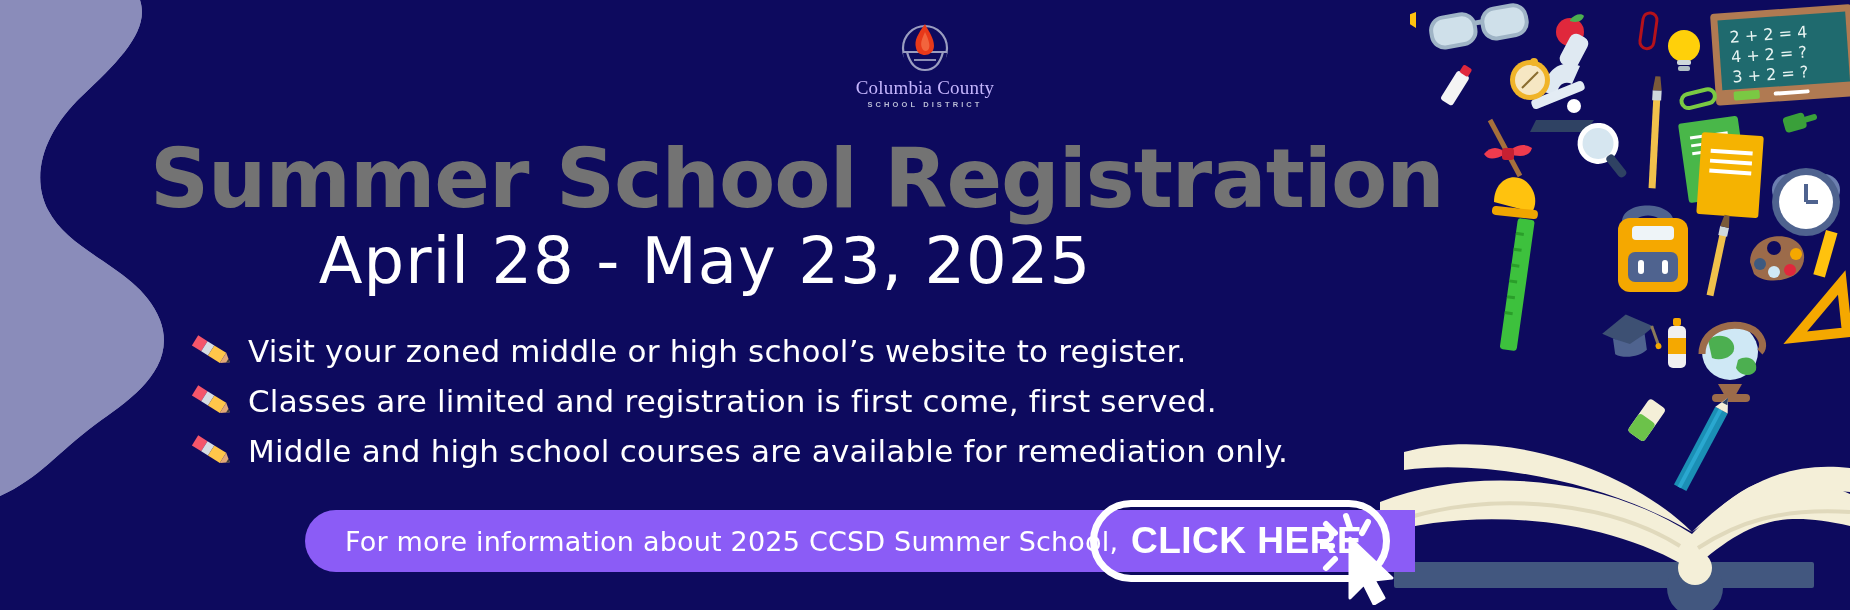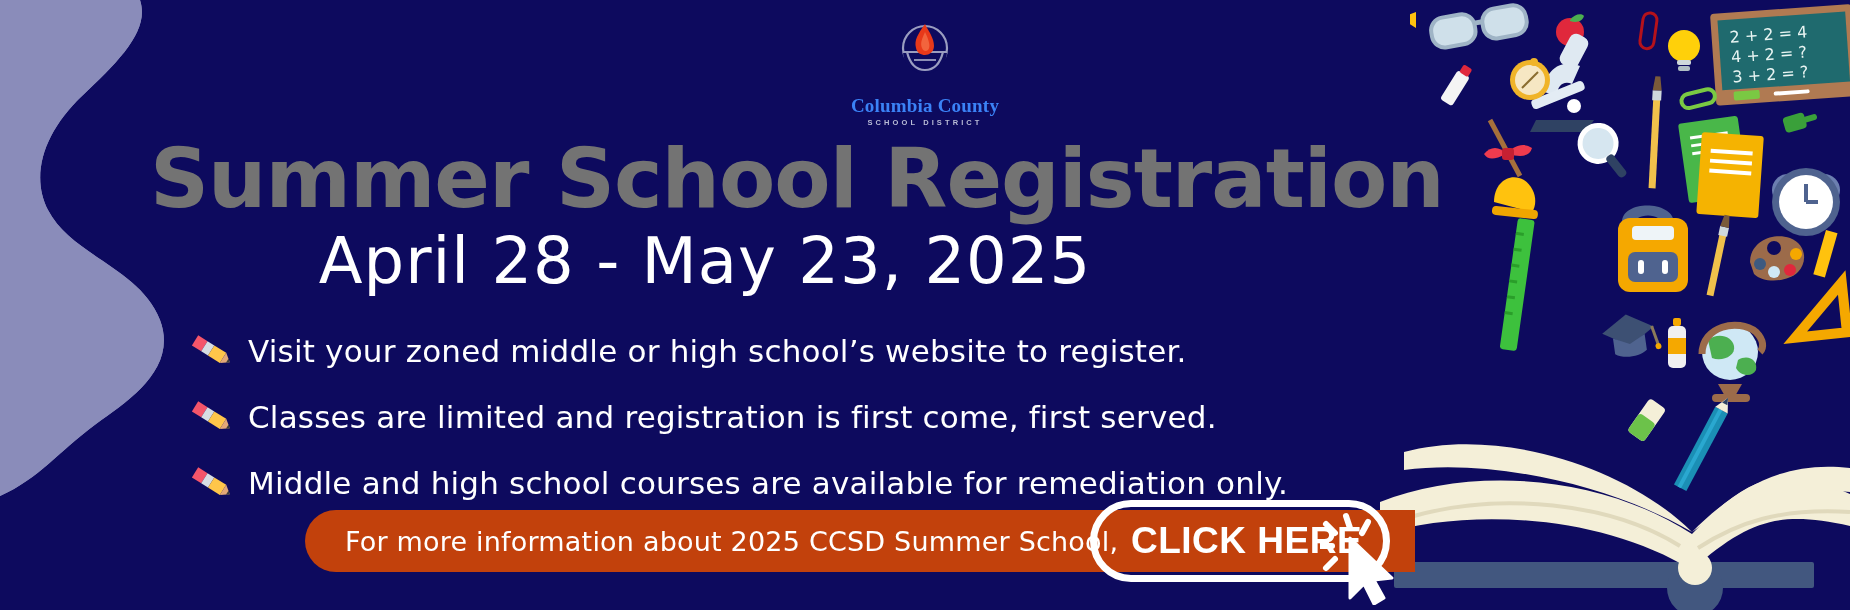--- a/index.html
+++ b/index.html
@@ -19,24 +19,24 @@
   .supplies{position:absolute;right:0;top:0;width:440px;height:610px;pointer-events:none;}
   .book{position:absolute;right:0;bottom:0;width:470px;height:180px;pointer-events:none;}
 
   
   .logo-wrap{
     position:absolute;left:0;right:0;top:22px;margin:0 auto;
     width:200px;text-align:center;
   }
   .logo-mark{display:block;margin:0 auto;}
   .logo-name{
-    display:block;color:#3b82f6;
+    display:block;color:#c4b5fd;
     font-family:"Liberation Serif", serif;
-    font-weight:700;font-size:19px;letter-spacing:.2px;
-    margin-top:18px;line-height:1;
+    font-weight:400;font-size:19px;letter-spacing:.2px;
+    margin-top:0;line-height:1;
   }
   .logo-sub{
     display:block;color:#b9bcd6;
     font-family:"Liberation Sans", sans-serif;
     font-weight:700;font-size:7.5px;letter-spacing:3.1px;
     margin-top:4px;line-height:1;
   }
 
   
   .headline{
@@ -60,36 +60,36 @@
     font-size:64px;
     line-height:1.15;
     letter-spacing:1px;
     margin:6px 0 0 0;
     white-space:nowrap;
   }
 
   
   .bullets{
     position:absolute;left:190px;top:330px;
-    display:flex;flex-direction:column;gap:24px;
+    display:flex;flex-direction:column;gap:8px;
   }
   .bullet-row{display:flex;align-items:center;gap:14px;height:42px;}
   .pencil{flex:0 0 auto;display:block;}
   .bullet-text{
     color:#ffffff;
     font-family:"DejaVu Sans", sans-serif;
     font-weight:400;font-size:31px;line-height:1.1;
     letter-spacing:.2px;white-space:nowrap;
   }
 
   
   .cta-bar{
     position:absolute;left:305px;top:510px;
     height:62px;width:1110px;
-    background:#c2410c;
+    background:#8b5cf6;
     border-radius:31px 0 0 31px;
     display:flex;align-items:center;
   }
   .cta-text{
     color:#ffffff;
     font-family:"DejaVu Sans", sans-serif;
     font-weight:400;font-size:27px;letter-spacing:.2px;
     margin-left:40px;white-space:nowrap;
   }
   .click-pill{

